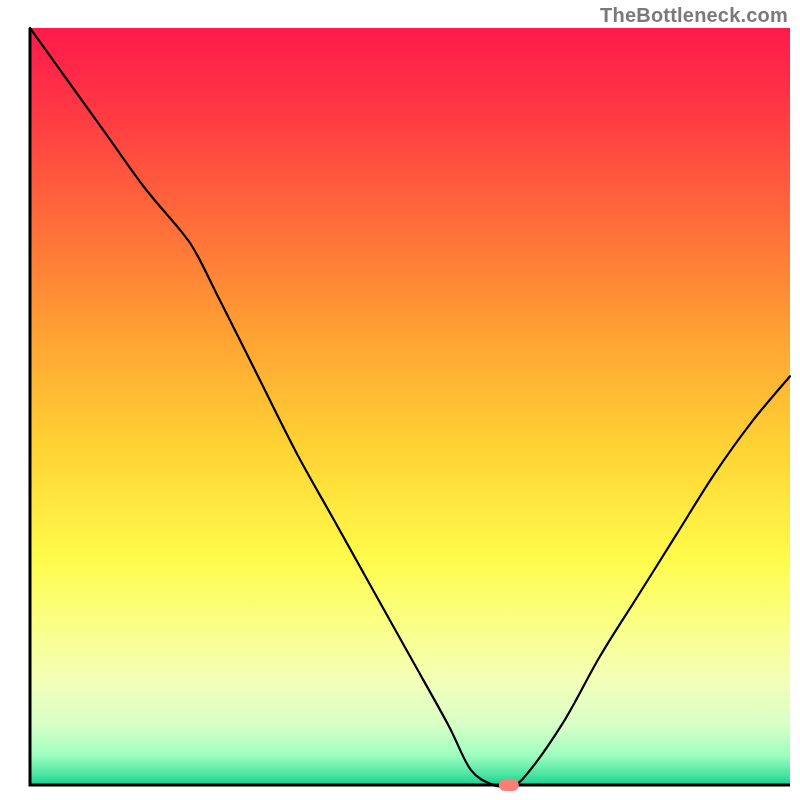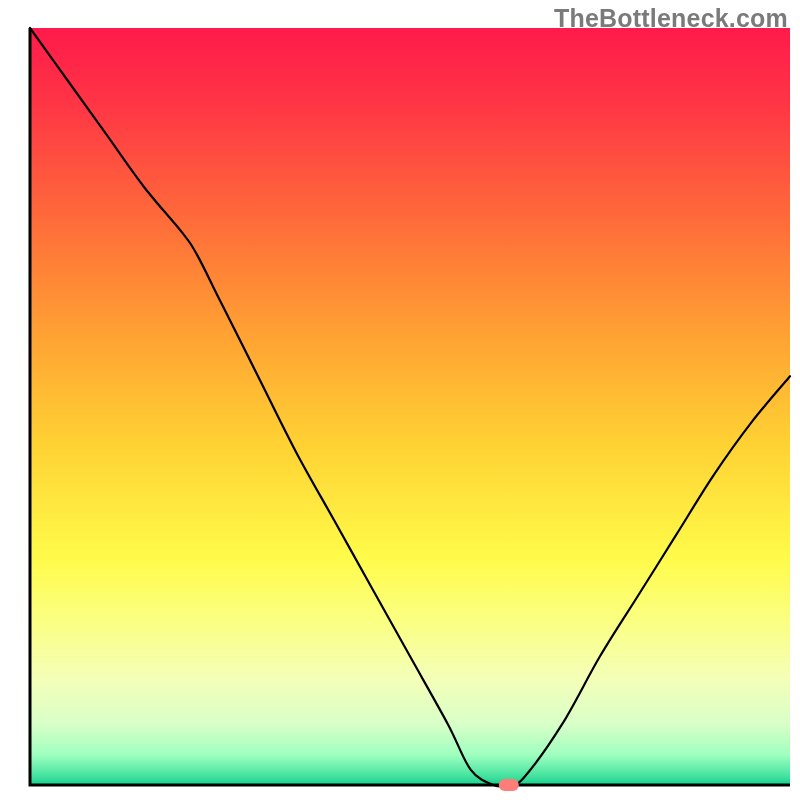--- a/index.html
+++ b/index.html
@@ -12,21 +12,21 @@
   }
   .wrap {
     position: relative;
     width: 800px;
     height: 800px;
   }
   .attribution {
     position: absolute;
     top: 4px;
     right: 12px;
-    font-size: 25px;
+    font-size: 20px;
     font-weight: 600;
     color: #7a7a7a;
     letter-spacing: 0.2px;
   }
   svg {
     position: absolute;
     top: 0;
     left: 0;
   }
 </style>

